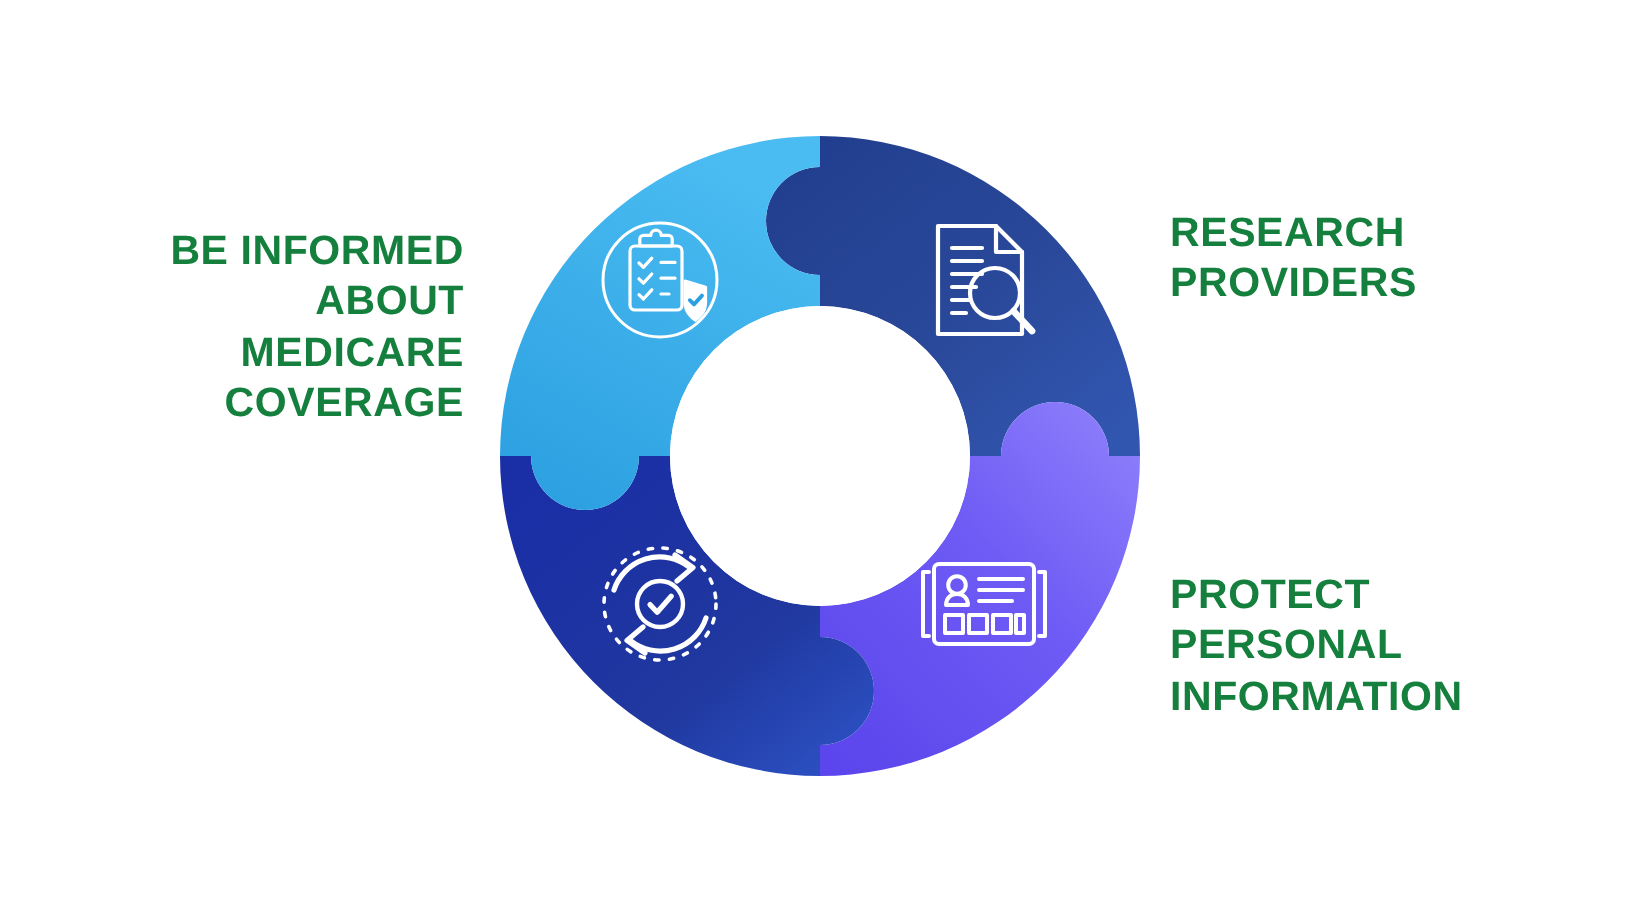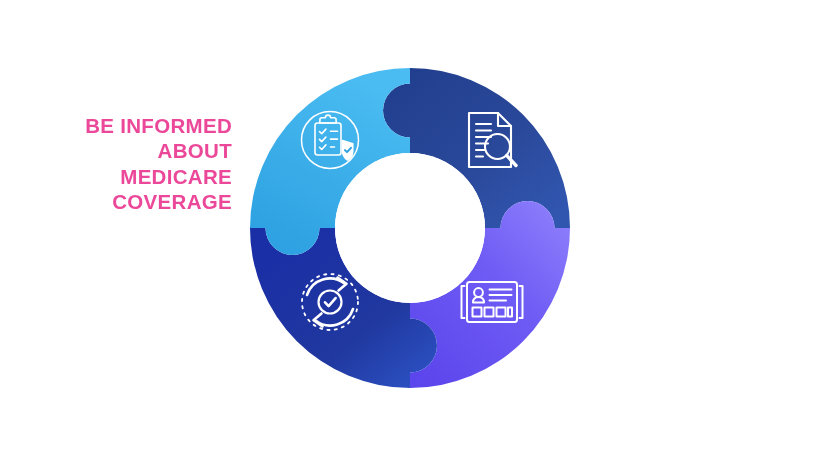--- a/index.html
+++ b/index.html
@@ -15,21 +15,21 @@
     font-family: "Liberation Sans", sans-serif;
   }
   #canvas {
     position: absolute;
     left: 0; top: 0;
     width: 820px;
     height: 456px;
   }
   .label {
     position: absolute;
-    color: #ec4899;
+    color: #15803d;
     font-family: "Liberation Sans", sans-serif;
     font-weight: bold;
     font-size: 20.5px;
     line-height: 1.24;
     letter-spacing: 0.3px;
     text-transform: uppercase;
     white-space: pre-line;
   }
   .label-left {
     text-align: right;
@@ -178,15 +178,20 @@
       <path d="M -5 0.3 l 3.6 3.8 l 7 -8" stroke-width="2.6"></path>
     </g>
     </svg>
 
   <div class="label label-left" id="label-informed">BE INFORMED
 ABOUT
 MEDICARE
 COVERAGE</div>
 
 
+  <div class="label label-right" id="label-research">RESEARCH
+PROVIDERS</div>
 
+  <div class="label label-right" id="label-protect">PROTECT
+PERSONAL
+INFORMATION</div>
 
 </div>
 
 </body></html>

